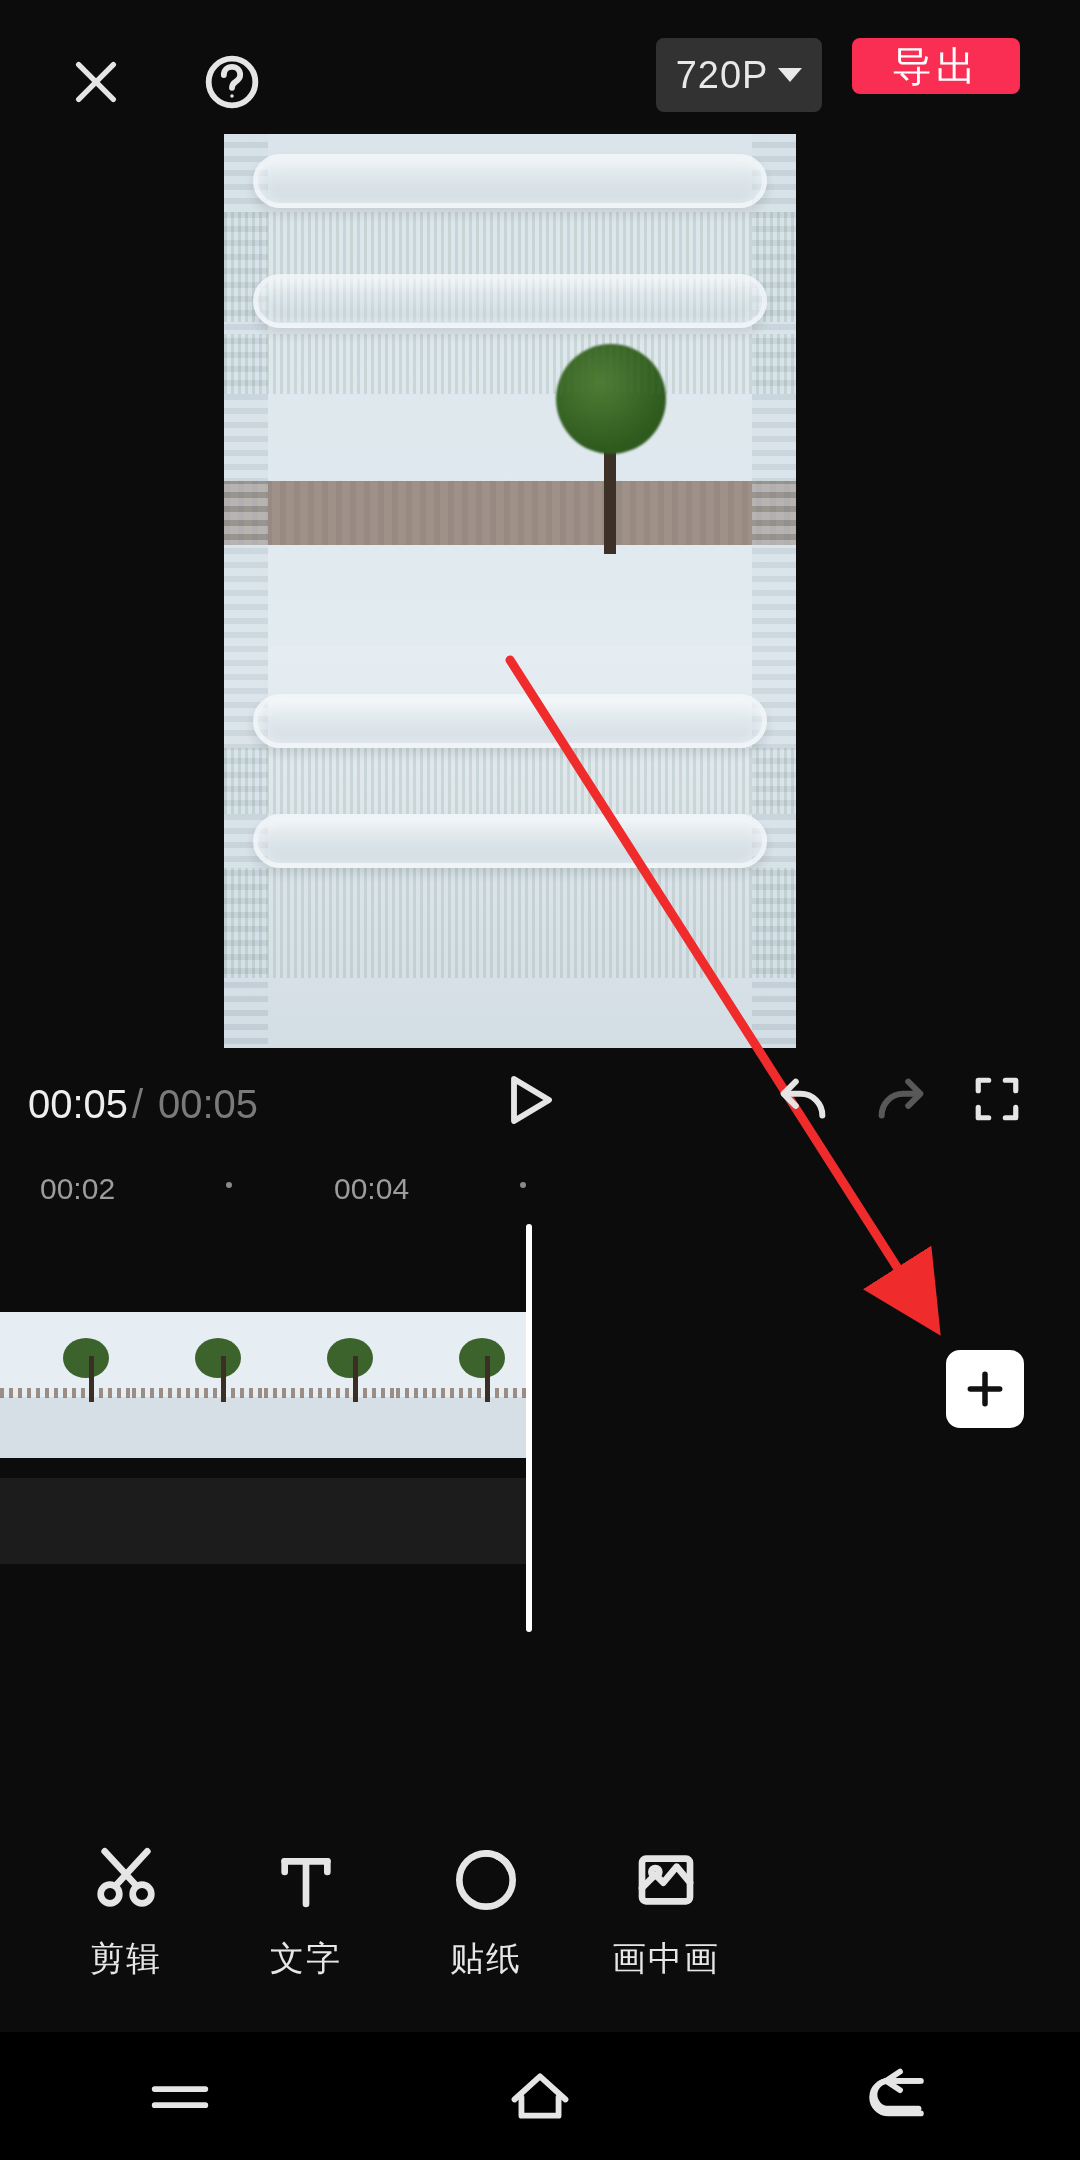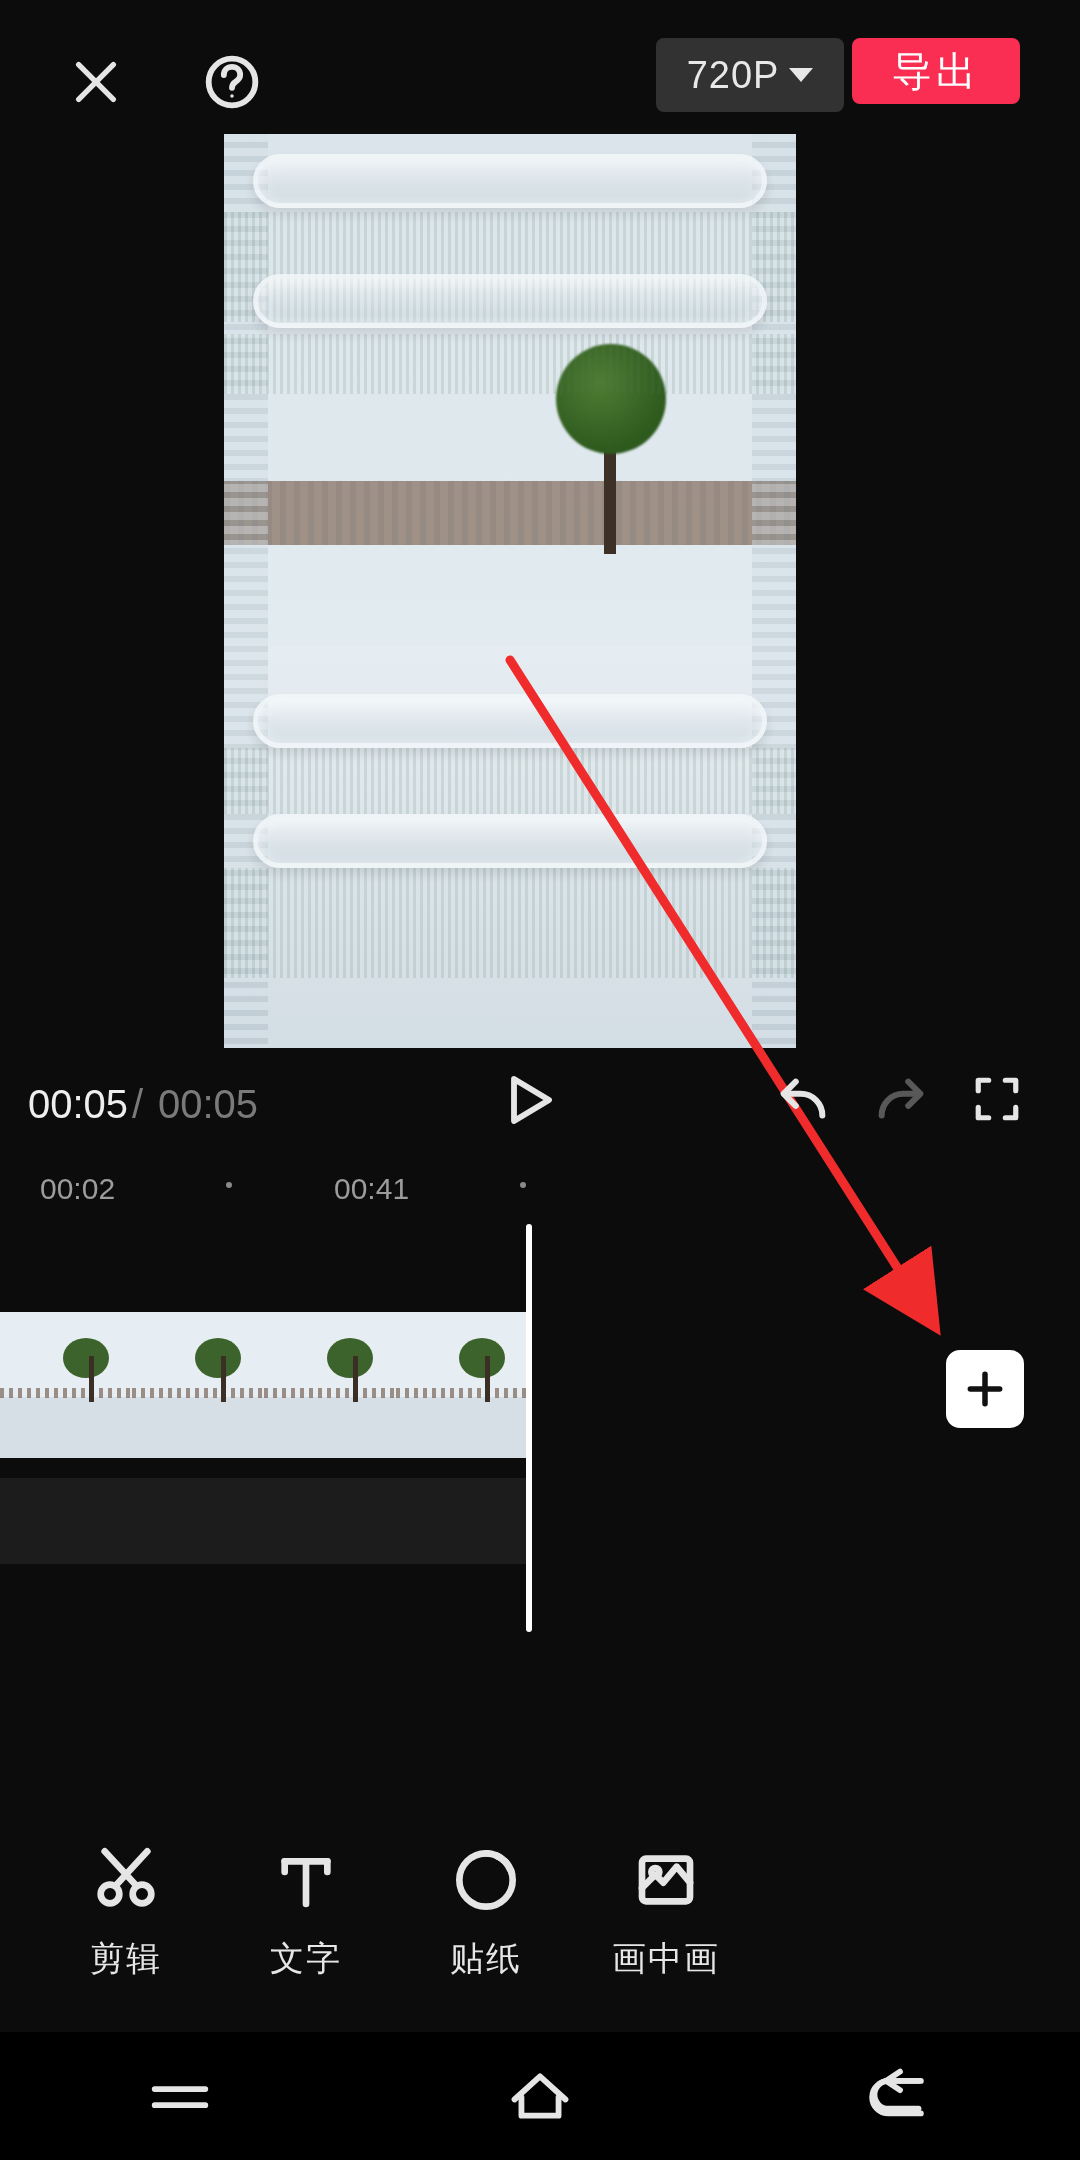--- a/index.html
+++ b/index.html
@@ -3,23 +3,23 @@
 <meta charset="utf-8">
 <style>
   * { margin:0; padding:0; box-sizing:border-box; -webkit-font-smoothing:antialiased; }
   html,body { width:1080px; height:2160px; background:#000; font-family:"PingFang SC","Helvetica Neue",Arial,sans-serif; color:#fff; overflow:hidden; }
   .app { position:relative; width:1080px; height:2160px; background:#0c0c0c; }
 
   
   .topbar { position:absolute; left:0; top:0; width:100%; height:140px; display:flex; align-items:center; }
   .topbar .close { position:absolute; left:60px;  top:46px; width:72px; height:72px; display:flex; align-items:center; justify-content:center; }
   .topbar .help  { position:absolute; left:196px; top:46px; width:72px; height:72px; display:flex; align-items:center; justify-content:center; }
-  .res-btn { position:absolute; left:656px; top:38px; width:188px; height:74px; background:#323232; border-radius:8px; display:flex; align-items:center; justify-content:center; gap:10px; font-size:38px; font-weight:500; letter-spacing:1px; color:#e8e8e8; }
+  .res-btn { position:absolute; left:656px; top:38px; width:166px; height:74px; background:#323232; border-radius:8px; display:flex; align-items:center; justify-content:center; gap:10px; font-size:38px; font-weight:500; letter-spacing:1px; color:#e8e8e8; }
   .res-btn .caret { width:0;height:0;border-left:12px solid transparent;border-right:12px solid transparent;border-top:14px solid #e8e8e8; }
-  .export-btn { position:absolute; left:852px; top:38px; width:168px; height:66px; background:#fa2d53; border-radius:8px; display:flex; align-items:center; justify-content:center; font-size:40px; font-weight:500; color:#fff; letter-spacing:4px; }
+  .export-btn { position:absolute; left:852px; top:38px; width:168px; height:56px; background:#fa2d53; border-radius:8px; display:flex; align-items:center; justify-content:center; font-size:40px; font-weight:500; color:#fff; letter-spacing:4px; }
 
   
   .preview { position:absolute; left:224px; top:134px; width:572px; height:914px; background:#d9e2e9; overflow:hidden; }
   .pv-sky    { position:absolute; left:0; top:0;  width:100%; height:62%; background:linear-gradient(#dbe4ea,#e3ecf1); }
   .pv-ground { position:absolute; left:0; top:56%; width:100%; height:44%; background:linear-gradient(#e6edf2,#d3dde4); }
   .pv-fence  { position:absolute; left:0; top:38%; width:100%; height:7%;
                background:repeating-linear-gradient(90deg,#5a3e2c 0 6px,transparent 6px 14px),
                           linear-gradient(#6b4a33,#6b4a33);
                background-size:auto,100% 8px; opacity:.55; }
   .pv-tree   { position:absolute; left:58%; top:23%; width:110px; height:210px; }
@@ -169,21 +169,21 @@
           <path d="M42 16V6H32"></path>
           <path d="M6 32v10h10"></path>
           <path d="M42 32v10H32"></path>
       </svg>
     </div>
   </div>
 
   <div class="ruler">
     <span class="lbl" style="left:32px">00:02</span>
     <span class="dot" style="left:218px"></span>
-    <span class="lbl" style="left:326px">00:41</span>
+    <span class="lbl" style="left:326px">00:04</span>
     <span class="dot" style="left:512px"></span>
   </div>
 
   <div class="track">
     <div class="thumb" style="left:0">
         <div class="tt">
           <div class="c"></div>
           <div class="t"></div>
         </div>
       </div>

